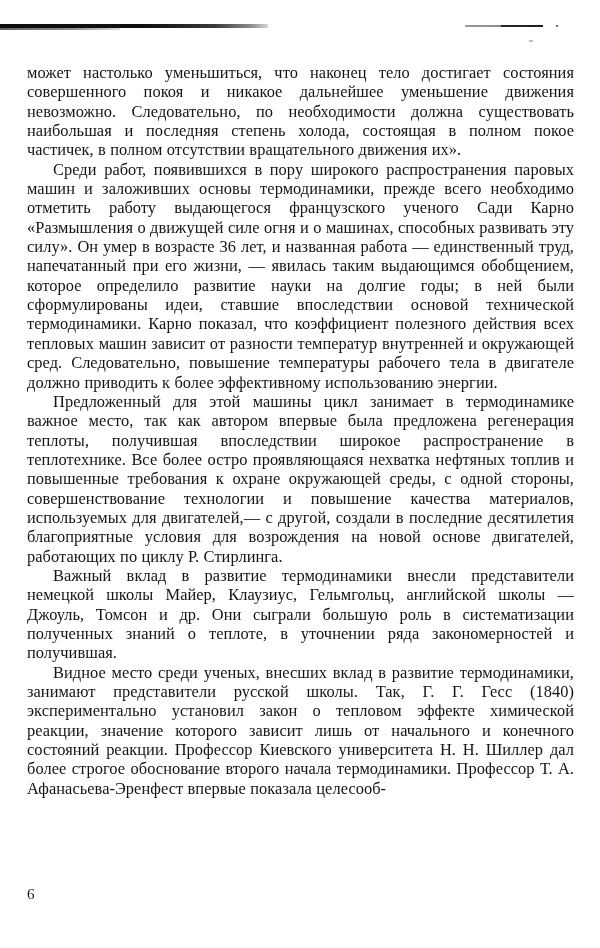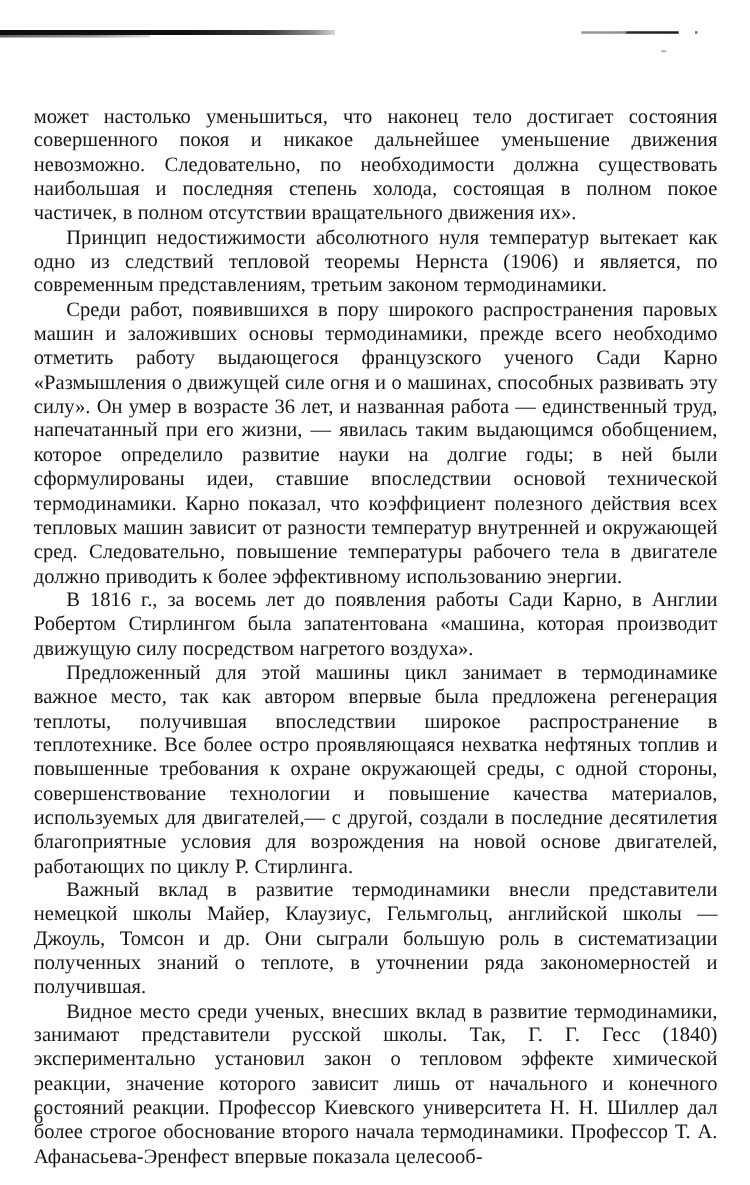--- a/index.html
+++ b/index.html
@@ -79,21 +79,20 @@
     text-indent: 26px;
     text-align: justify;
     font-size: 16.4px;
     line-height: 19.35px;
     letter-spacing: 0.05px;
     word-spacing: 0.2px;
     -webkit-font-smoothing: none;
   }
   p.para.no-indent {
     text-indent: 0;
-    margin-top: 20px;
   }
 
   
   .folio {
     position: absolute;
     left: 27px;
     top: 886px;
     font-size: 15px;
     line-height: 16px;
     color: #1a1a1a;
@@ -105,21 +104,19 @@
 <div class="scan-artifacts">
   <div class="artifact-bar-left"></div>
   <div class="artifact-bar-left-under"></div>
   <div class="artifact-bar-right"></div>
   <div class="artifact-dot-a"></div>
   <div class="artifact-dot-b"></div>
 </div>
 
 <div class="page-body">
   <p class="para no-indent">может настолько уменьшиться, что наконец тело достигает состояния совершенного покоя и никакое дальнейшее уменьшение движения невозможно. Следовательно, по необходимости должна существовать наибольшая и последняя степень холода, состоящая в полном покое частичек, в полном отсутствии вращательного движения их».</p>
-  <p class="para">Принцип недостижимости абсолютного нуля температур вытекает как одно из следствий тепловой теоремы Нернста (1906) и является, по современным представлениям, третьим законом термодинамики.</p>
   <p class="para">Среди работ, появившихся в пору широкого распространения паровых машин и заложивших основы термодинамики, прежде всего необходимо отметить работу выдающегося французского ученого Сади Карно «Размышления о движущей силе огня и о машинах, способных развивать эту силу». Он умер в возрасте 36 лет, и названная работа — единственный труд, напечатанный при его жизни, — явилась таким выдающимся обобщением, которое определило развитие науки на долгие годы; в ней были сформулированы идеи, ставшие впоследствии основой технической термодинамики. Карно показал, что коэффициент полезного действия всех тепловых машин зависит от разности температур внутренней  и окружающей сред. Следовательно, повышение температуры рабочего тела в двигателе должно приводить к более эффективному использованию энергии.</p>
-  <p class="para">В 1816 г., за восемь лет до появления работы Сади Карно, в Англии Робертом Стирлингом была запатентована «машина, которая производит движущую силу посредством нагретого воздуха».</p>
   <p class="para">Предложенный для этой машины цикл занимает в термодинамике важное место, так как автором впервые была предложена регенерация теплоты, получившая впоследствии широкое распространение в теплотехнике. Все более остро проявляющаяся нехватка нефтяных топлив и повышенные требования к охране окружающей среды, с одной стороны, совершенствование технологии и повышение качества материалов, используемых для двигателей,— с другой, создали в последние десятилетия благоприятные условия для возрождения на  новой  основе двигателей, работающих по циклу Р. Стирлинга.</p>
   <p class="para">Важный вклад в развитие термодинамики внесли представители немецкой школы Майер, Клаузиус, Гельмгольц, английской школы — Джоуль, Томсон и др. Они сыграли большую роль в систематизации полученных знаний о теплоте, в уточнении ряда  закономерностей и получившая.</p>
   <p class="para">Видное место среди ученых, внесших вклад в развитие термодинамики, занимают представители русской школы. Так, Г. Г. Гесс (1840) экспериментально установил закон о тепловом эффекте химической реакции, значение которого зависит лишь от начального и конечного состояний реакции. Профессор Киевского университета Н. Н. Шиллер дал более строгое обоснование второго начала термодинамики. Профессор Т. А. Афанасьева-Эренфест впервые показала целесооб-</p>
 </div>
 
 <div class="folio">6</div>
 
 </body></html>

